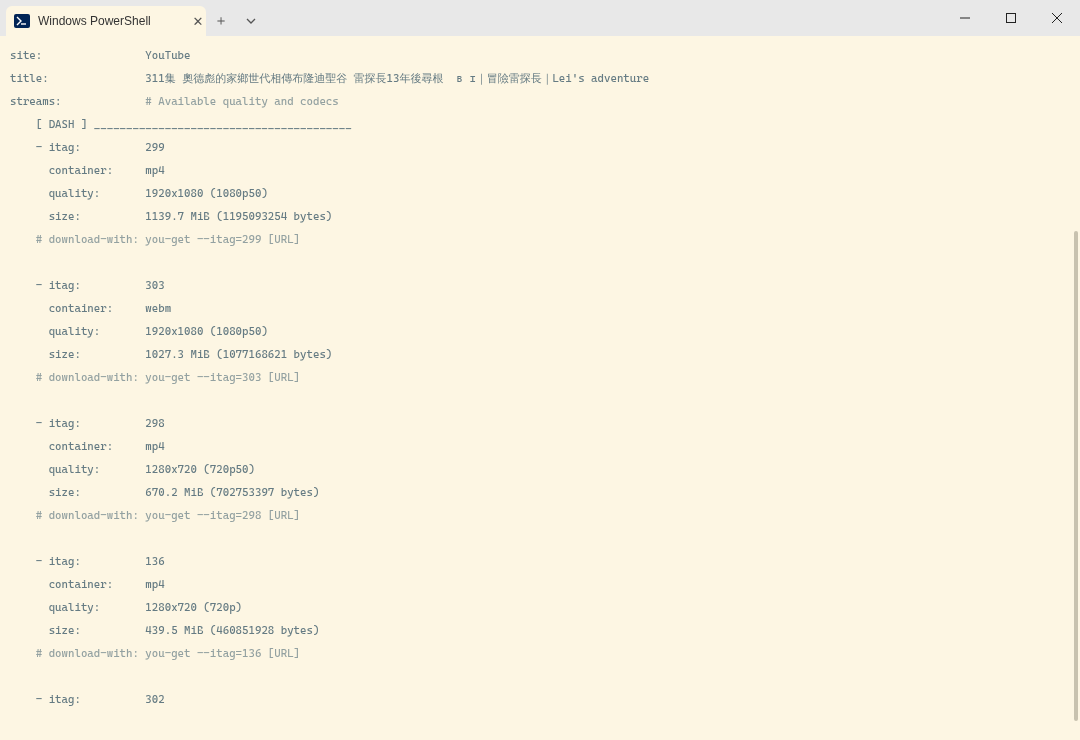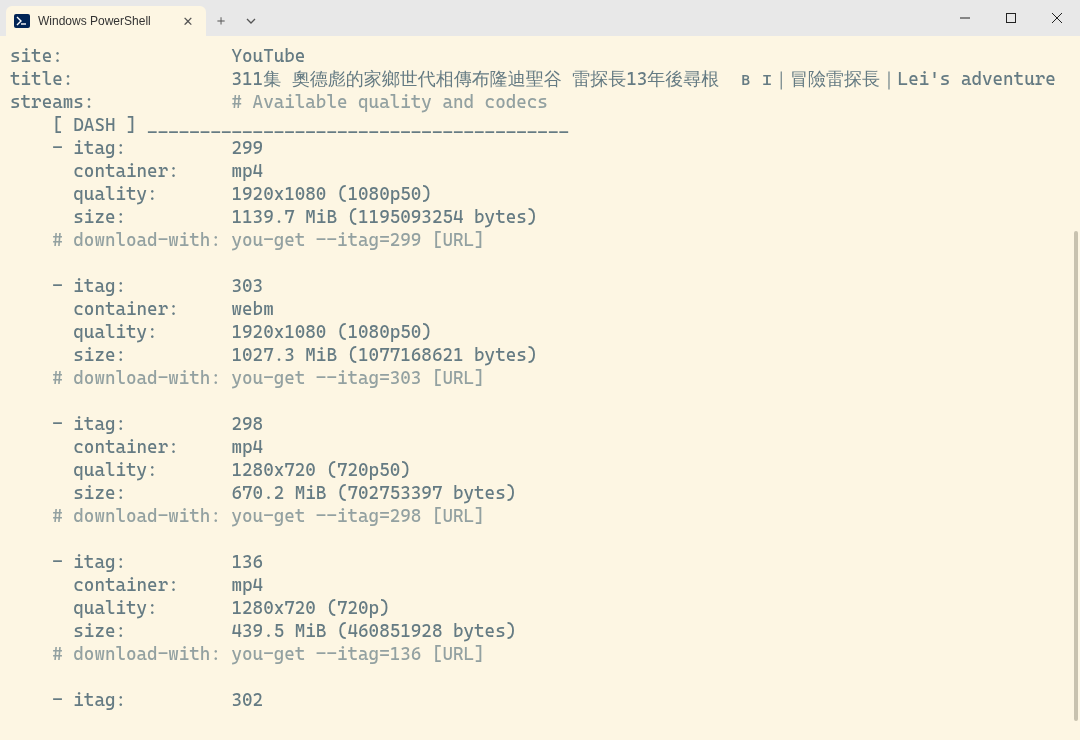--- a/index.html
+++ b/index.html
@@ -25,21 +25,21 @@
     height: 100%;
     padding-left: 6px;
   }
   .tab {
     display: flex;
     align-items: center;
     background: #fdf6e3;
     border-top-left-radius: 6px;
     border-top-right-radius: 6px;
     height: 30px;
-    padding: 0 10px 0 8px;
+    padding: 0 0 0 8px;
     gap: 8px;
     min-width: 200px;
   }
   .tab-icon {
     width: 16px;
     height: 16px;
     display: flex;
     align-items: center;
     justify-content: center;
   }
@@ -82,21 +82,21 @@
     align-items: center;
     justify-content: center;
     color: #222;
   }
   .win-btn svg { width: 10px; height: 10px; }
   .terminal {
     flex: 1;
     background: #fdf6e3;
     color: #657b83;
     font-family: "Cascadia Mono", "Consolas", monospace;
-    font-size: 18px;
+    font-size: 11px;
     line-height: 23px;
     padding: 8px 4px 10px 10px;
     white-space: pre;
     overflow: hidden;
     position: relative;
   }
   .comment { color: #93a1a1; }
   .scroll-indicator {
     position: absolute;
     right: 2px;

